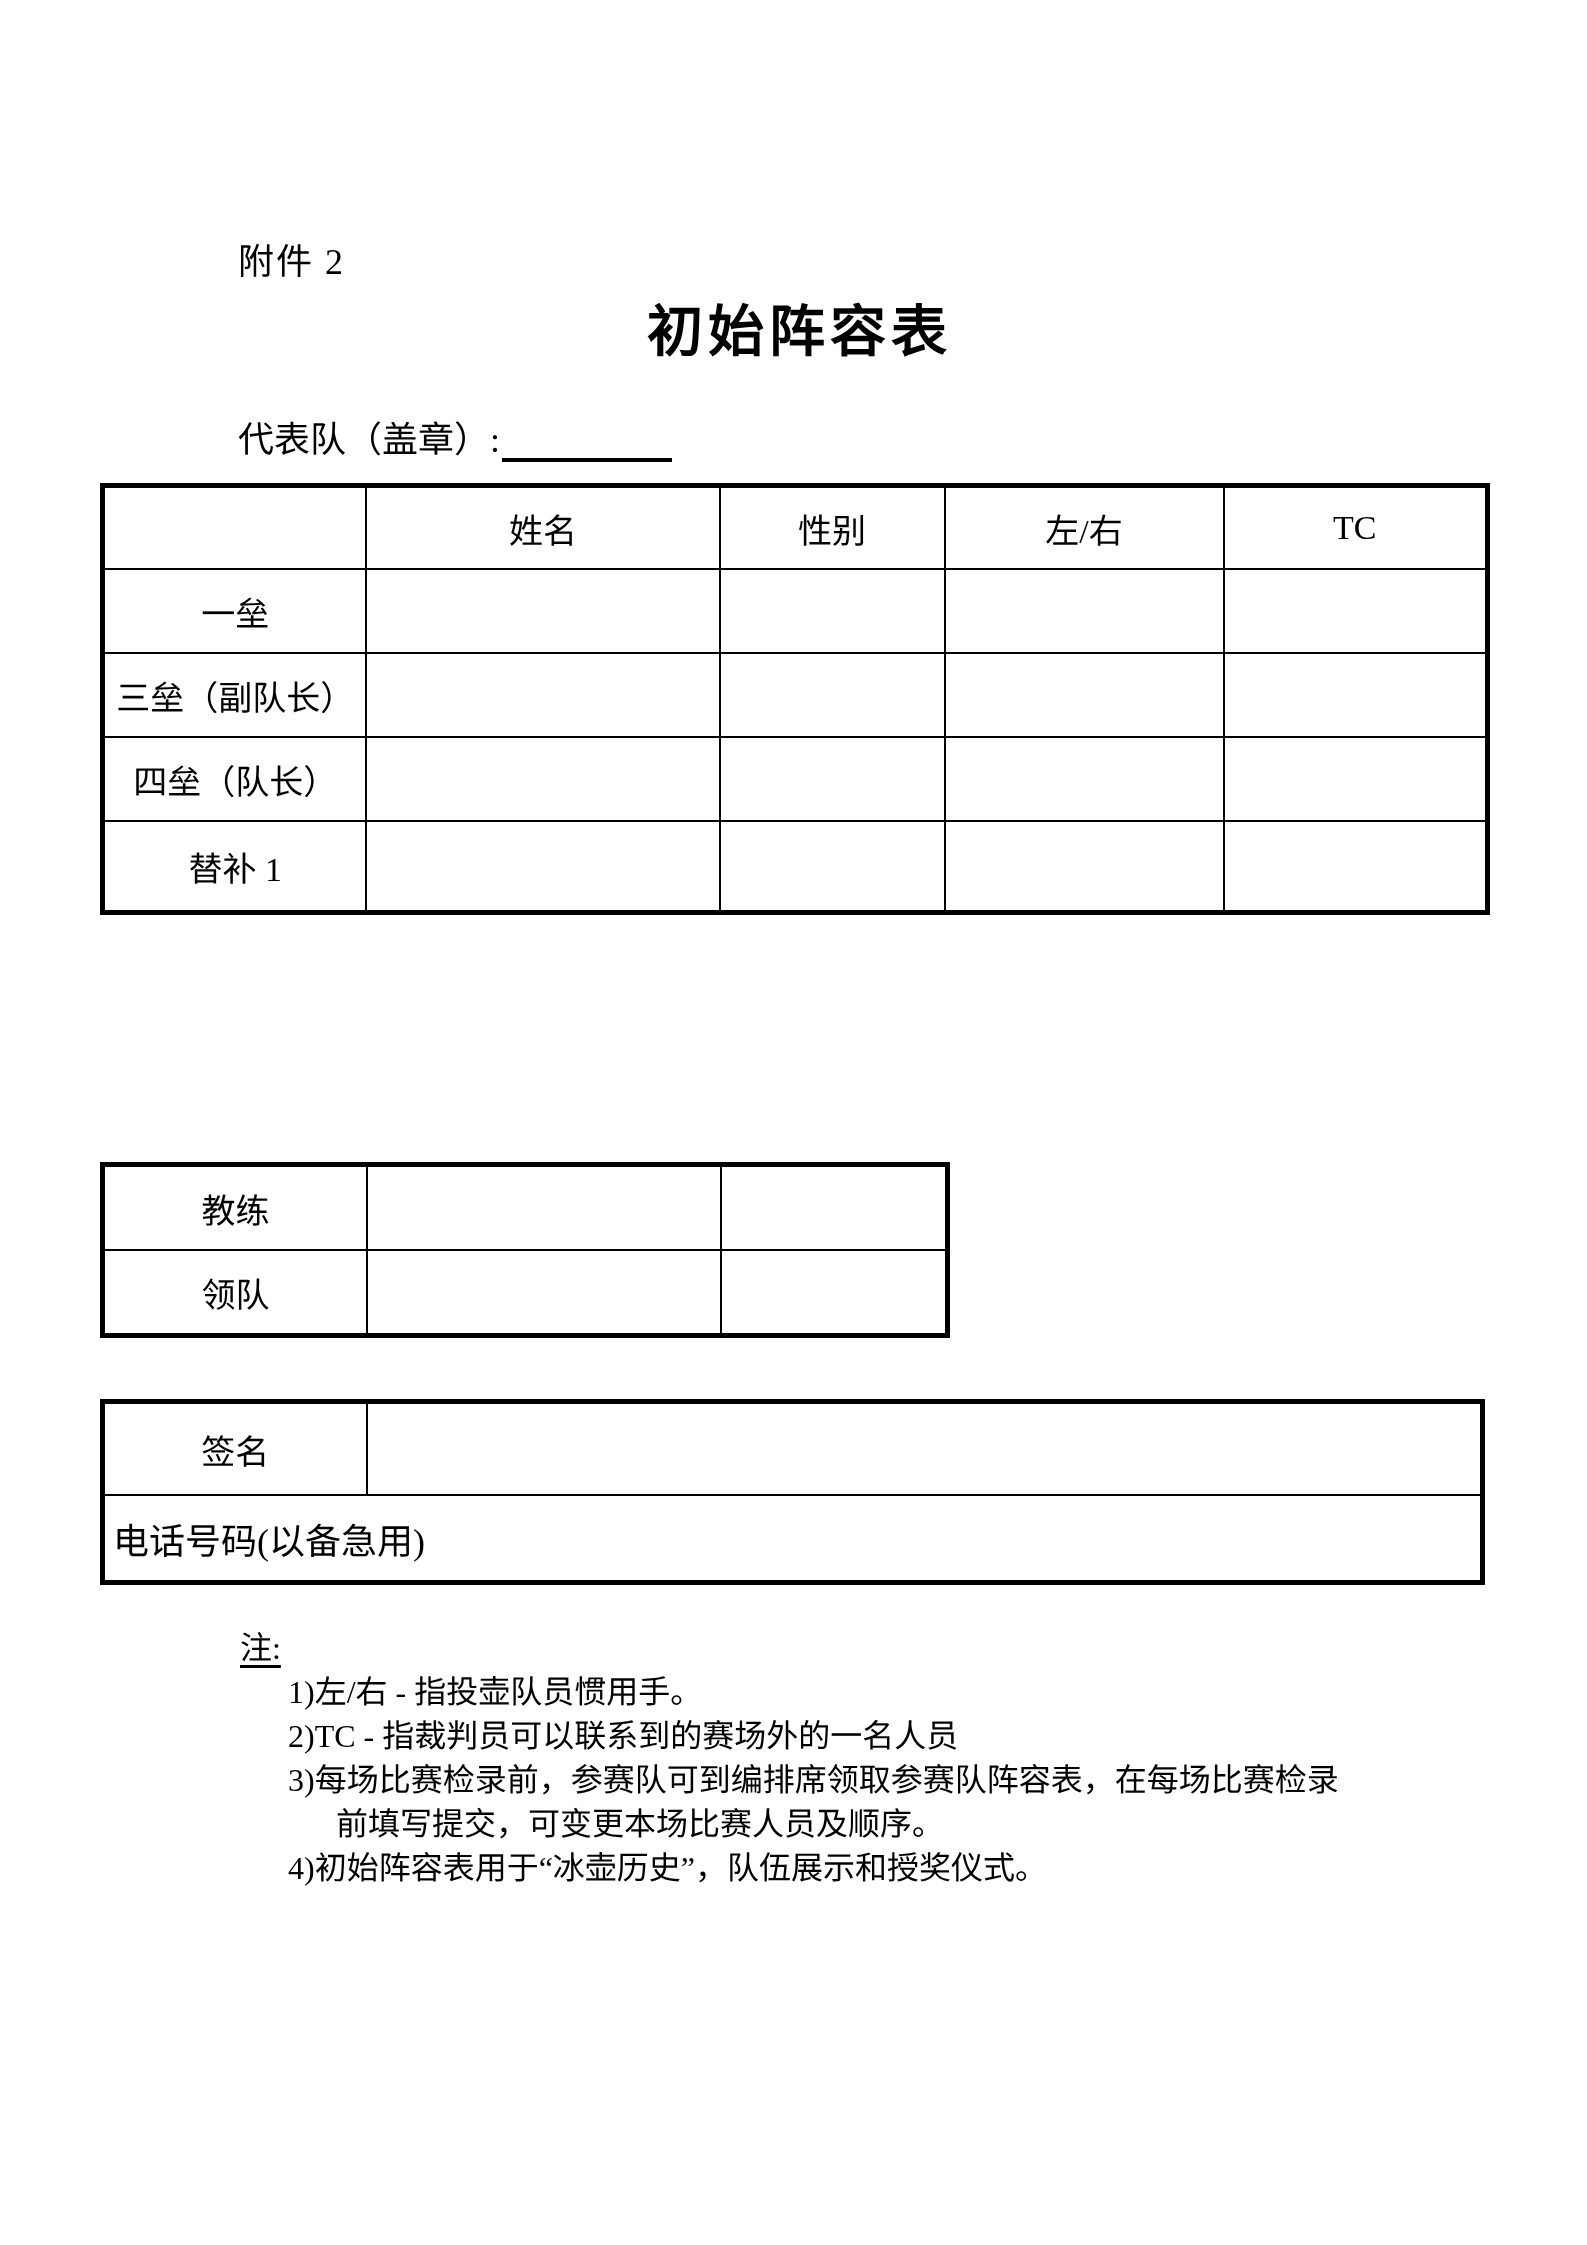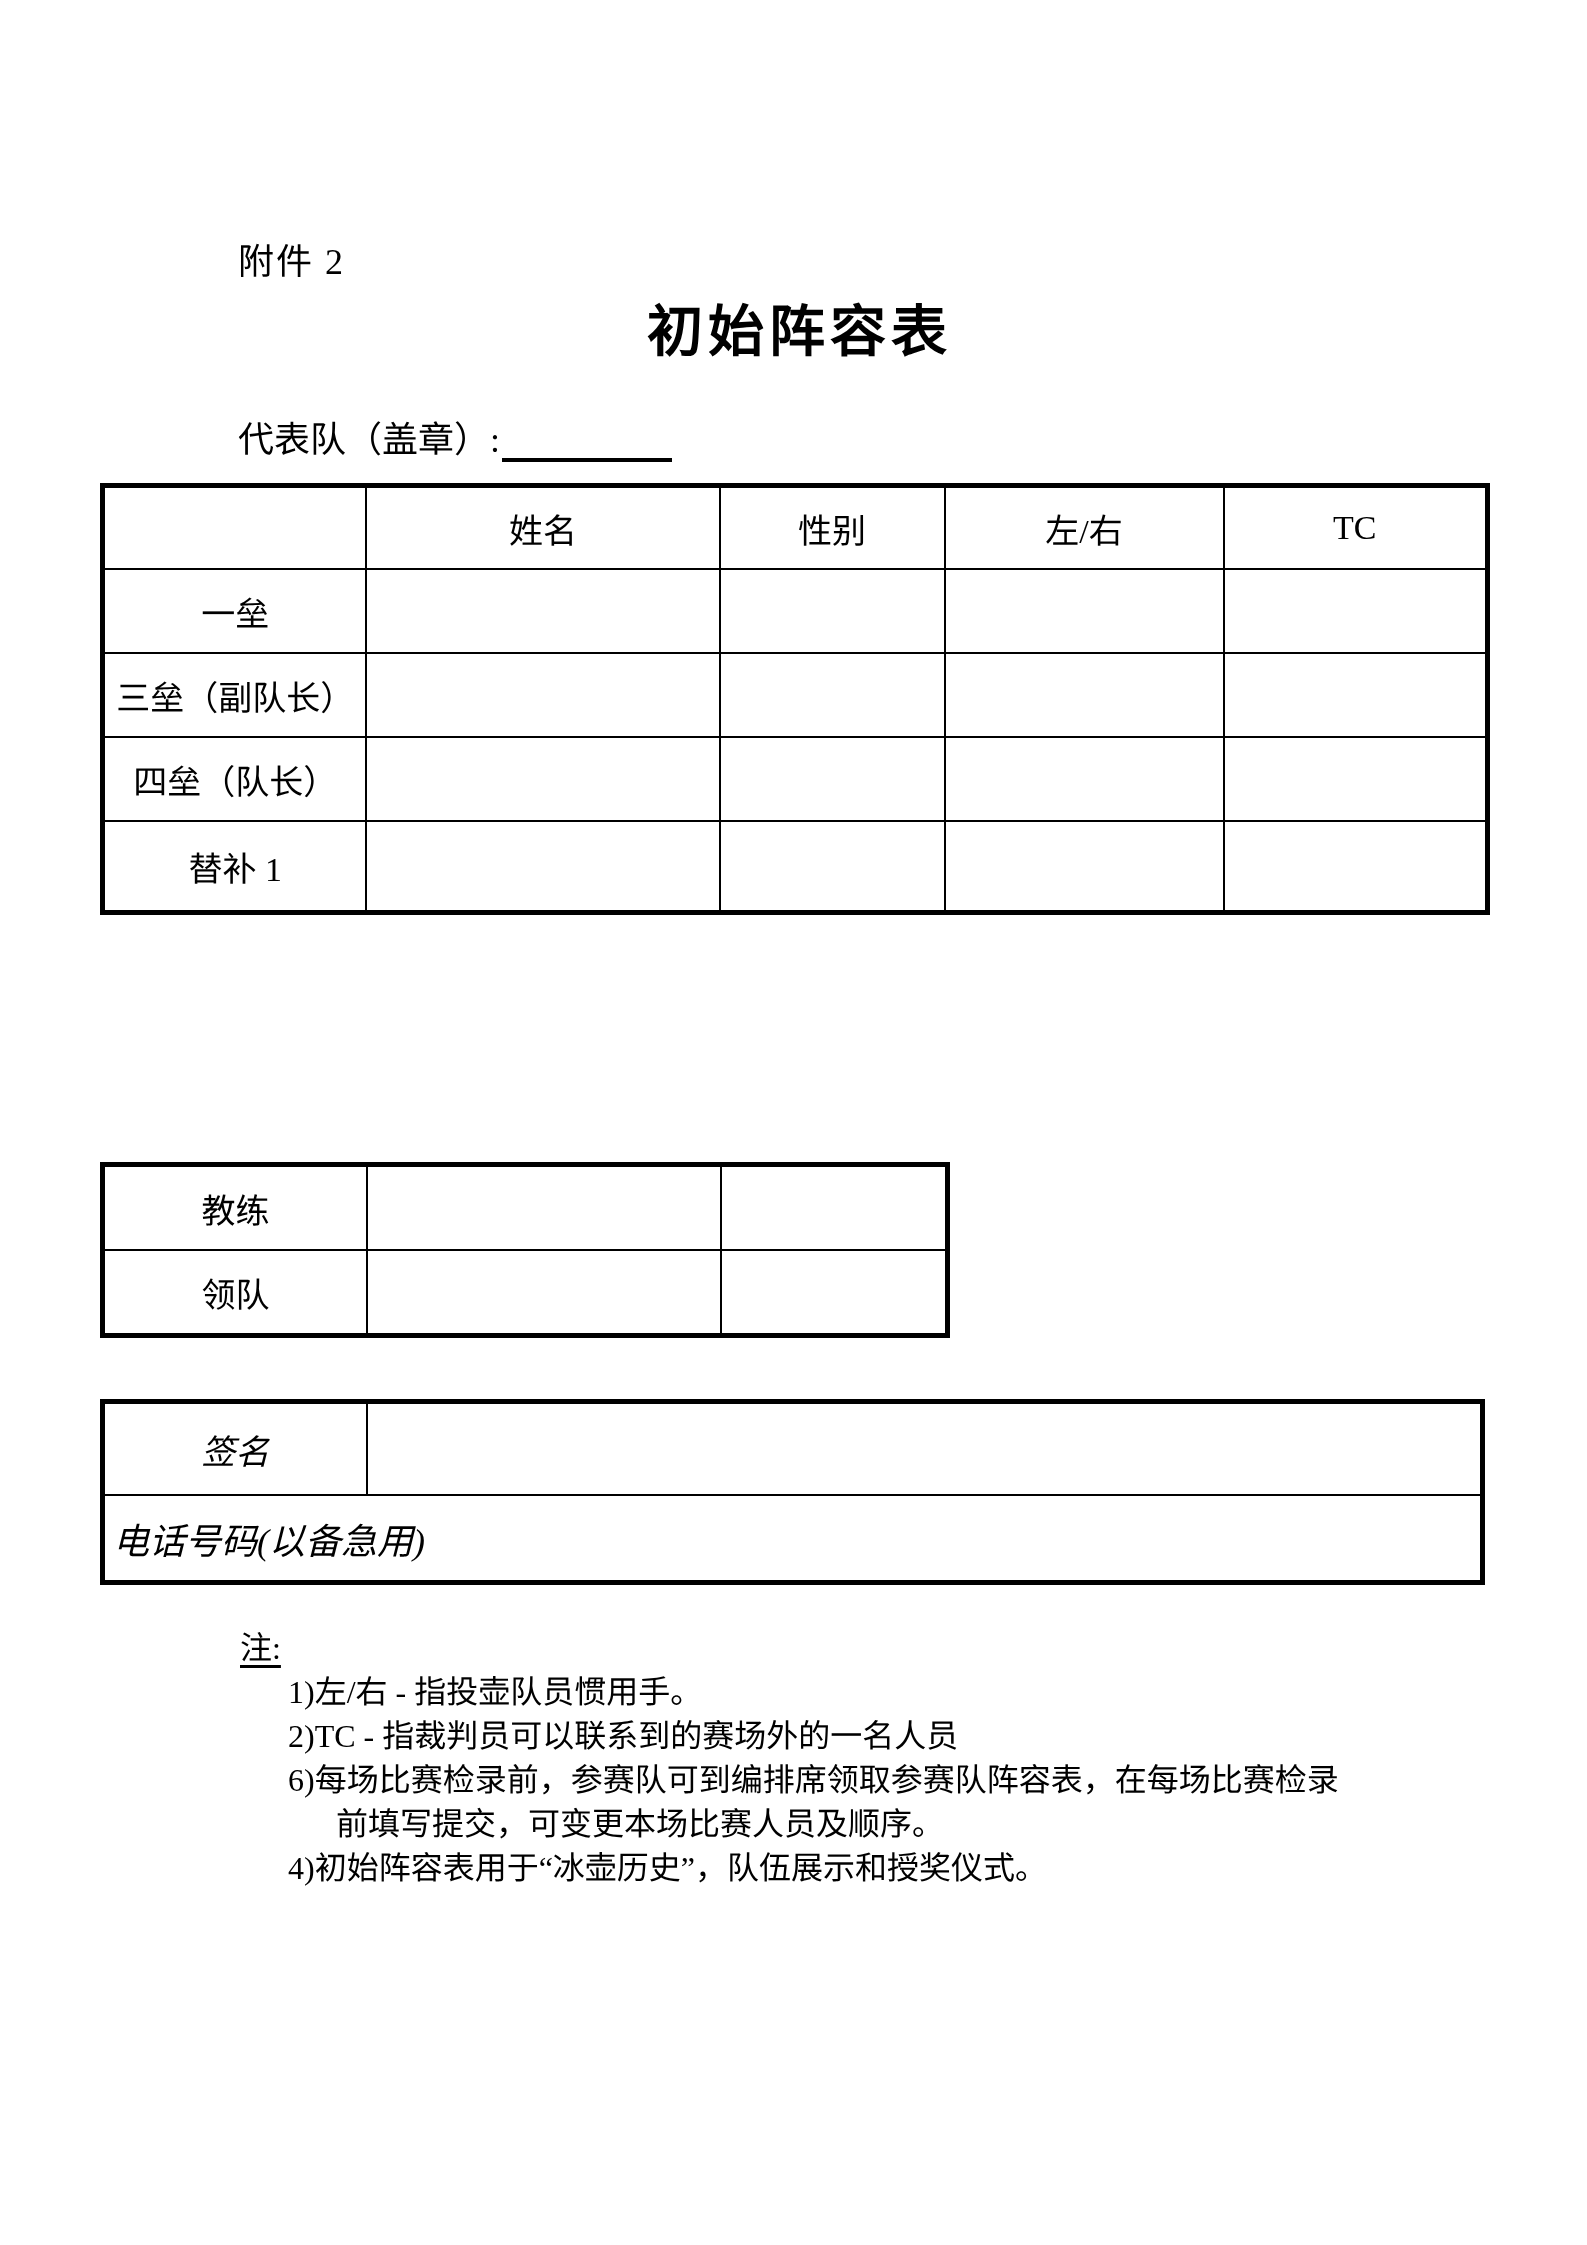--- a/index.html
+++ b/index.html
@@ -83,21 +83,20 @@
     width: 850px;
     border: 5px solid #000;
   }
   .staff-table td, .staff-table th { height: 82px; }
 
   .sig-table {
     left: 100px;
     top: 1399px;
     width: 1211px;
     border: 5px solid #000;
-    font-style: italic;
   }
   .sig-table tr.sig-row td, .sig-table tr.sig-row th { height: 90px; }
   .sig-table tr.phone-row td { height: 84px; }
   .sig-table .phone-cell {
     text-align: left;
     padding-left: 8px;
     font-size: 36px;
   }
 
   .notes {
@@ -213,16 +212,16 @@
       <span>电话号码(以备急用)</span>
     </td>
   </tr>
 </tbody>
   </table>
 
 <div class="notes">
   <div class="notes-heading">注:</div>
   <div class="note-line">1)左/右 - 指投壶队员惯用手。</div>
   <div class="note-line">2)TC -  指裁判员可以联系到的赛场外的一名人员</div>
-  <div class="note-line">6)每场比赛检录前，参赛队可到编排席领取参赛队阵容表，在每场比赛检录</div>
+  <div class="note-line">3)每场比赛检录前，参赛队可到编排席领取参赛队阵容表，在每场比赛检录</div>
   <div class="note-line cont">前填写提交，可变更本场比赛人员及顺序。</div>
   <div class="note-line">4)初始阵容表用于“冰壶历史”，队伍展示和授奖仪式。</div>
 </div>
 
 </body></html>

